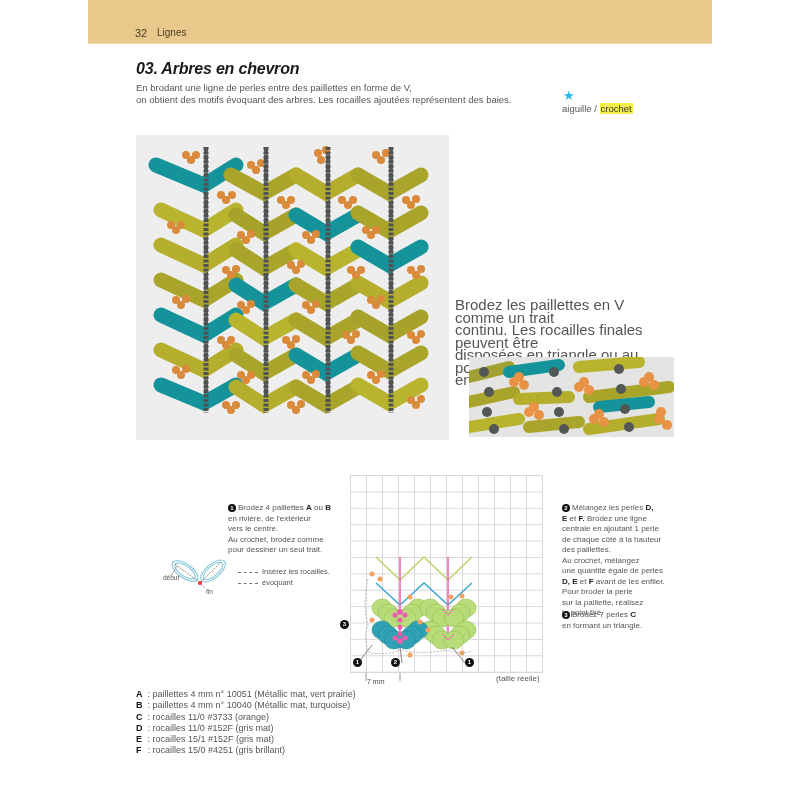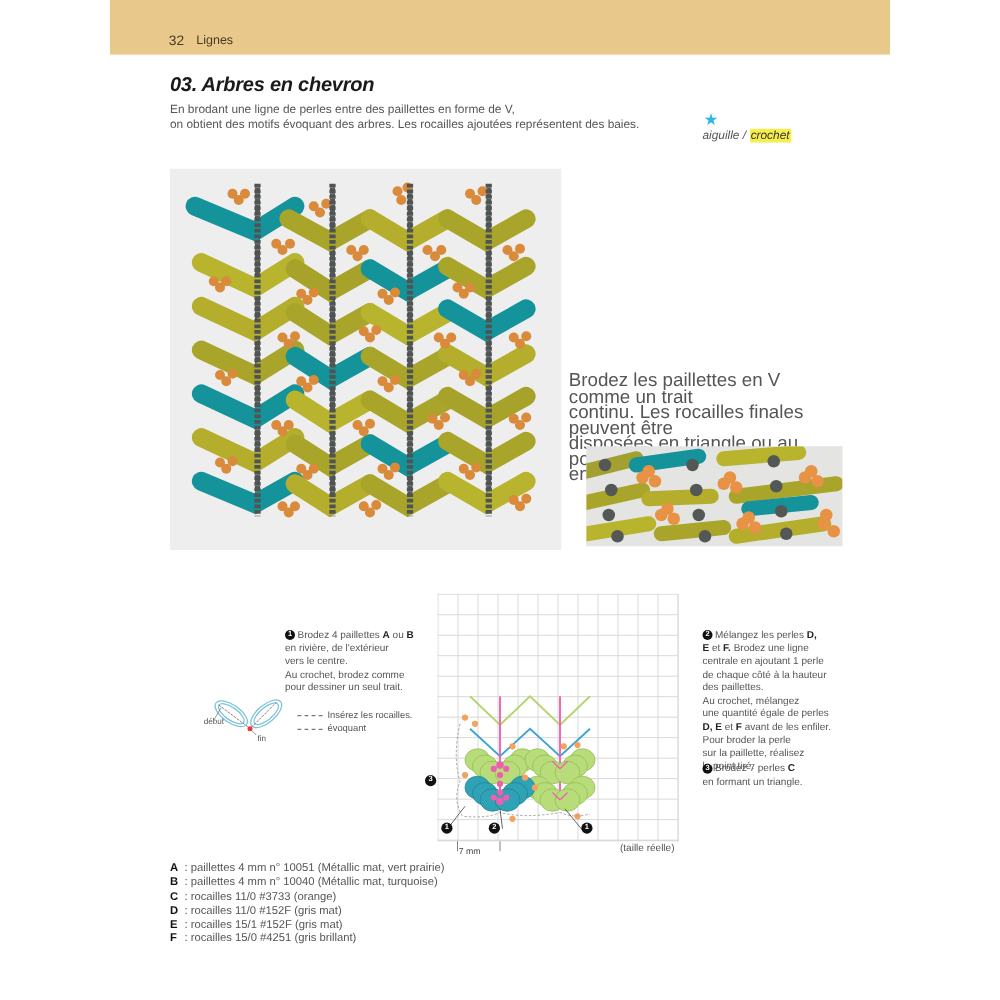--- a/index.html
+++ b/index.html
@@ -3,21 +3,21 @@
 <meta charset="utf-8">
 <style>
   html,body{margin:0;padding:0;background:#ffffff;}
   body{width:800px;height:800px;position:relative;overflow:hidden;font-family:"Liberation Sans","DejaVu Sans",sans-serif;color:#333;}
   .header-band{position:absolute;left:88px;top:0;width:624px;height:43px;background:#e9c88b;border-bottom:1px solid #f3dcae;}
   .page-num{position:absolute;left:135px;top:27px;font-size:11px;color:#4a3b22;}
   .section-name{position:absolute;left:157px;top:27px;font-size:10px;color:#4a3b22;}
   .title{position:absolute;left:136px;top:60px;font-size:16px;font-weight:bold;color:#1a1a1a;letter-spacing:-0.2px;font-style:italic;}
   .intro{position:absolute;left:136px;top:82px;font-size:9.5px;line-height:12px;color:#555;width:420px;}
   .tool-star{position:absolute;left:563px;top:88px;font-size:13px;color:#29b6e8;}
-  .tool-text{position:absolute;left:562px;top:103px;font-size:9.5px;color:#555;font-style:italic;}
+  .tool-text{position:absolute;left:562px;top:103px;font-size:9.5px;color:#555;}
   .tool-hl{background:#f6ee4c;padding:0 1px;color:#333;}
   .photo-main{position:absolute;left:136px;top:135px;width:313px;height:305px;background:#eeeeef;overflow:hidden;}
   .photo-detail{position:absolute;left:469px;top:357px;width:205px;height:80px;background:#e4e4e2;overflow:hidden;}
   .side-text{position:absolute;left:455px;top:299px;font-size:15px;line-height:12.5px;color:#555;width:205px;}
   .grid{position:absolute;left:350px;top:475px;width:192px;height:197px;
         background-image:linear-gradient(#d8d8d8 1px,transparent 1px),linear-gradient(90deg,#d8d8d8 1px,transparent 1px);
         background-size:16px 16.4px;border-right:1px solid #d8d8d8;border-bottom:1px solid #d8d8d8;}
   .step1{position:absolute;left:228px;top:503px;font-size:8px;line-height:10.5px;color:#555;width:130px;}
   .step2{position:absolute;left:562px;top:503px;font-size:8px;line-height:10.5px;color:#555;width:120px;}
   .step3{position:absolute;left:562px;top:610px;font-size:8px;line-height:10.5px;color:#555;width:120px;}

